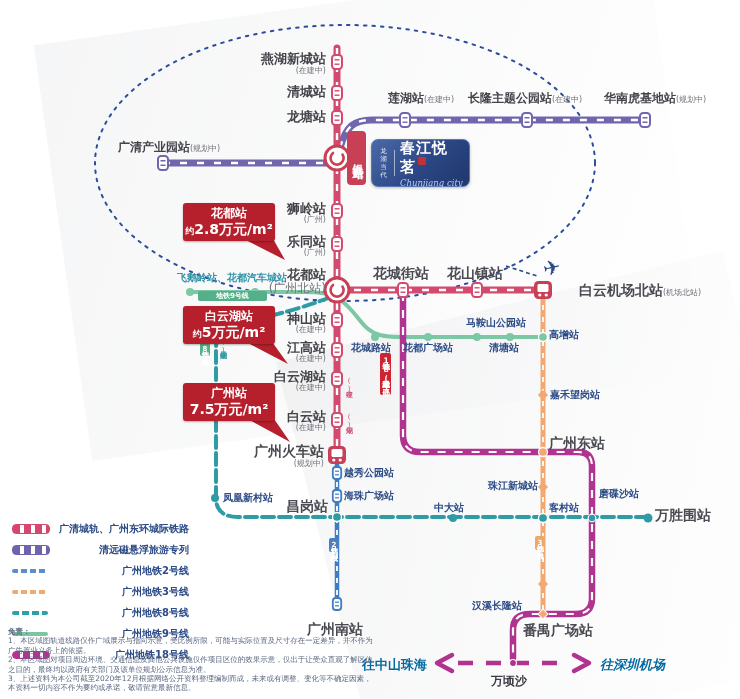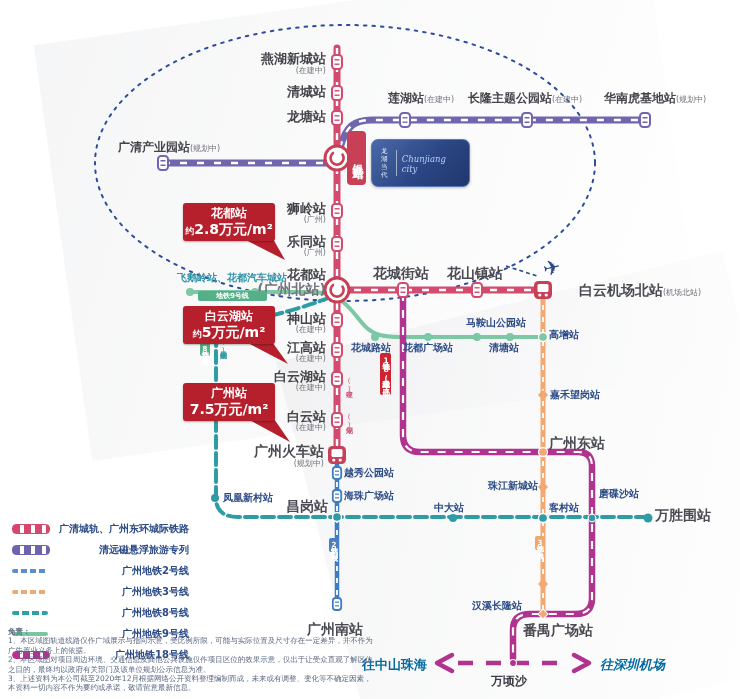--- a/index.html
+++ b/index.html
@@ -202,30 +202,31 @@
   <div class="lbl" style="left:604px;top:92px;font-size:12px;"><span>华南虎基地站</span><span class="nt">(规划中)</span></div>
 
   <div class="badge-yz vtext">银盏站</div>
   <div class="logo">
     <div class="brand">
         <div>龙湖</div>
         <div>当代</div>
       </div>
     <div class="div"></div>
     <div>
+      <div><span class="nm">春江悦茗</span><span class="seal"></span></div>
       <div class="script">Chunjiang city</div>
     </div>
   </div>
 
   <div class="lbl ra" style="left:216px;top:202px;"><span>狮岭站</span></div>
   <div class="lbl ra" style="left:216px;top:216px;font-size:8px;font-weight:normal;color:#73737b;"><span>(广州)</span></div>
   <div class="lbl ra" style="left:216px;top:235px;"><span>乐同站</span></div>
   <div class="lbl ra" style="left:216px;top:249px;font-size:8px;font-weight:normal;color:#73737b;"><span>(广州)</span></div>
   <div class="lbl ra" style="left:216px;top:268px;"><span>花都站</span></div>
-  <div class="lbl ra" style="left:216px;top:282px;font-size:14px;font-weight:bold;color:#73737b;"><span>(广州北站)</span></div>
+  <div class="lbl ra" style="left:216px;top:282px;font-size:12px;font-weight:normal;color:#73737b;"><span>(广州北站)</span></div>
   <div class="lbl ra" style="left:216px;top:312px;"><span>神山站</span></div>
   <div class="lbl ra" style="left:216px;top:326px;font-size:8px;font-weight:normal;color:#73737b;"><span>(在建中)</span></div>
   <div class="lbl ra" style="left:216px;top:341px;"><span>江高站</span></div>
   <div class="lbl ra" style="left:216px;top:355px;font-size:8px;font-weight:normal;color:#73737b;"><span>(在建中)</span></div>
   <div class="lbl ra" style="left:216px;top:370px;"><span>白云湖站</span></div>
   <div class="lbl ra" style="left:216px;top:384px;font-size:8px;font-weight:normal;color:#73737b;"><span>(在建中)</span></div>
   <div class="lbl ra" style="left:216px;top:410px;"><span>白云站</span></div>
   <div class="lbl ra" style="left:216px;top:424px;font-size:8px;font-weight:normal;color:#73737b;"><span>(在建中)</span></div>
   <div class="lbl ra big" style="left:214px;top:444px;"><span>广州火车站</span></div>
   <div class="lbl ra" style="left:214px;top:460px;font-size:8px;font-weight:normal;color:#73737b;"><span>(规划中)</span></div>

